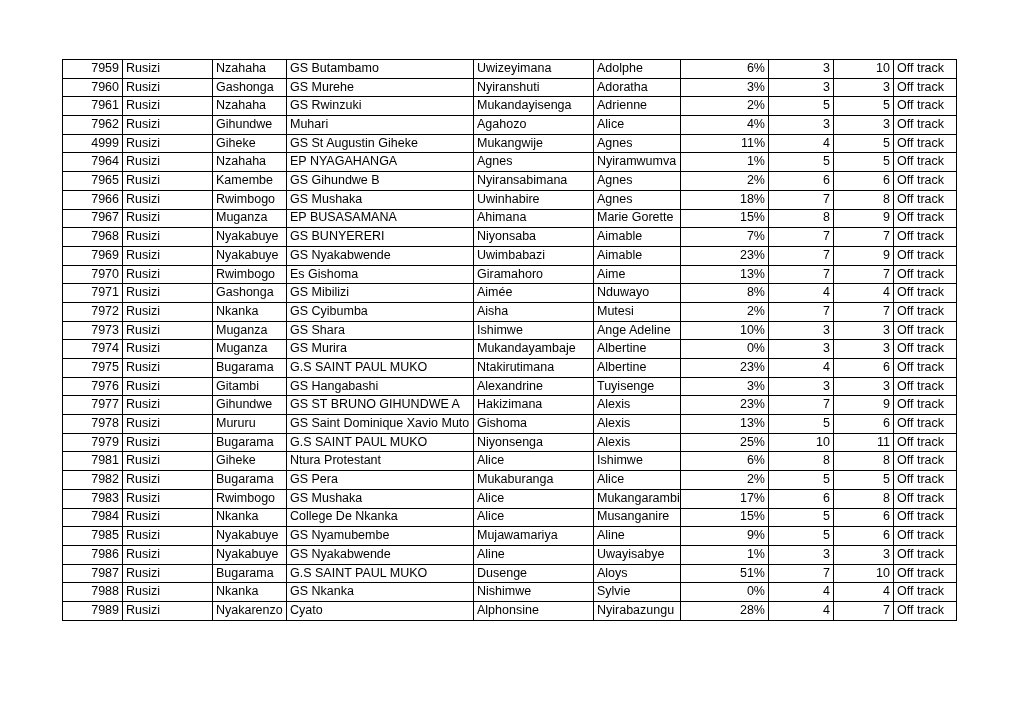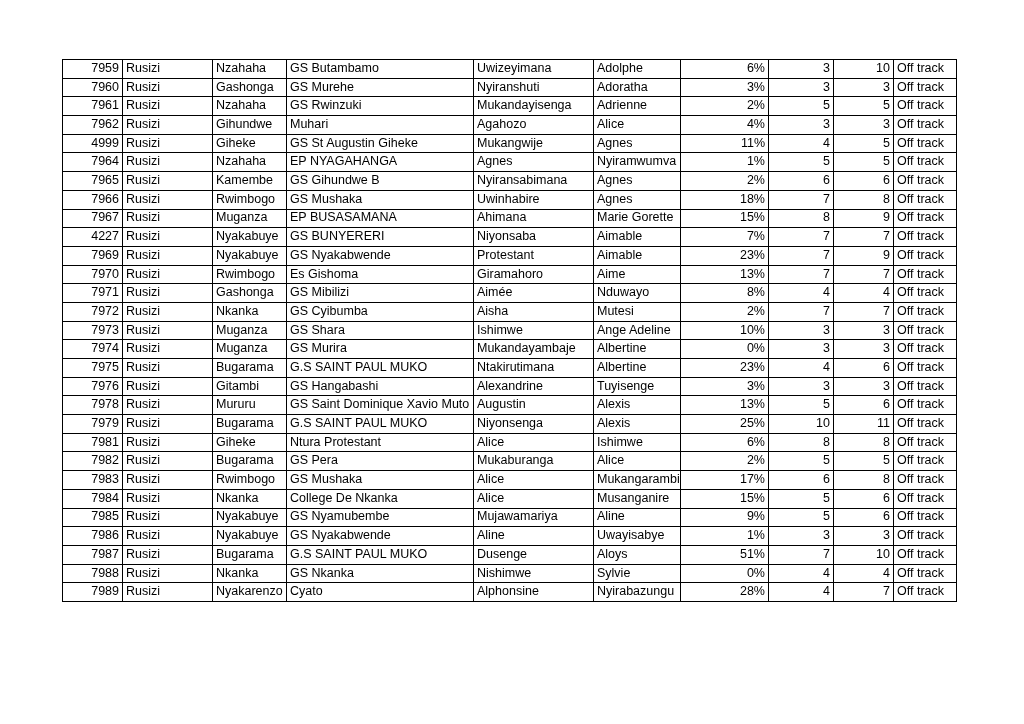--- a/index.html
+++ b/index.html
@@ -159,37 +159,37 @@
     <td class="al-left">Muganza</td>
     <td class="al-left">EP BUSASAMANA</td>
     <td class="al-left">Ahimana</td>
     <td class="al-left">Marie Gorette</td>
     <td class="al-right">15%</td>
     <td class="al-right">8</td>
     <td class="al-right">9</td>
     <td class="al-left">Off track</td>
   </tr>
         <tr>
-    <td class="al-right">4227</td>
+    <td class="al-right">7968</td>
     <td class="al-left">Rusizi</td>
     <td class="al-left">Nyakabuye</td>
     <td class="al-left">GS BUNYERERI</td>
     <td class="al-left">Niyonsaba</td>
     <td class="al-left">Aimable</td>
     <td class="al-right">7%</td>
     <td class="al-right">7</td>
     <td class="al-right">7</td>
     <td class="al-left">Off track</td>
   </tr>
         <tr>
     <td class="al-right">7969</td>
     <td class="al-left">Rusizi</td>
     <td class="al-left">Nyakabuye</td>
     <td class="al-left">GS Nyakabwende</td>
-    <td class="al-left">Protestant</td>
+    <td class="al-left">Uwimbabazi</td>
     <td class="al-left">Aimable</td>
     <td class="al-right">23%</td>
     <td class="al-right">7</td>
     <td class="al-right">9</td>
     <td class="al-left">Off track</td>
   </tr>
         <tr>
     <td class="al-right">7970</td>
     <td class="al-left">Rusizi</td>
     <td class="al-left">Rwimbogo</td>
@@ -267,25 +267,37 @@
     <td class="al-left">Gitambi</td>
     <td class="al-left">GS Hangabashi</td>
     <td class="al-left">Alexandrine</td>
     <td class="al-left">Tuyisenge</td>
     <td class="al-right">3%</td>
     <td class="al-right">3</td>
     <td class="al-right">3</td>
     <td class="al-left">Off track</td>
   </tr>
         <tr>
+    <td class="al-right">7977</td>
+    <td class="al-left">Rusizi</td>
+    <td class="al-left">Gihundwe</td>
+    <td class="al-left">GS ST BRUNO GIHUNDWE A</td>
+    <td class="al-left">Hakizimana</td>
+    <td class="al-left">Alexis</td>
+    <td class="al-right">23%</td>
+    <td class="al-right">7</td>
+    <td class="al-right">9</td>
+    <td class="al-left">Off track</td>
+  </tr>
+        <tr>
     <td class="al-right">7978</td>
     <td class="al-left">Rusizi</td>
     <td class="al-left">Mururu</td>
     <td class="al-left">GS Saint Dominique Xavio Muto</td>
-    <td class="al-left">Augustin</td>
+    <td class="al-left">Gishoma</td>
     <td class="al-left">Alexis</td>
     <td class="al-right">13%</td>
     <td class="al-right">5</td>
     <td class="al-right">6</td>
     <td class="al-left">Off track</td>
   </tr>
         <tr>
     <td class="al-right">7979</td>
     <td class="al-left">Rusizi</td>
     <td class="al-left">Bugarama</td>

